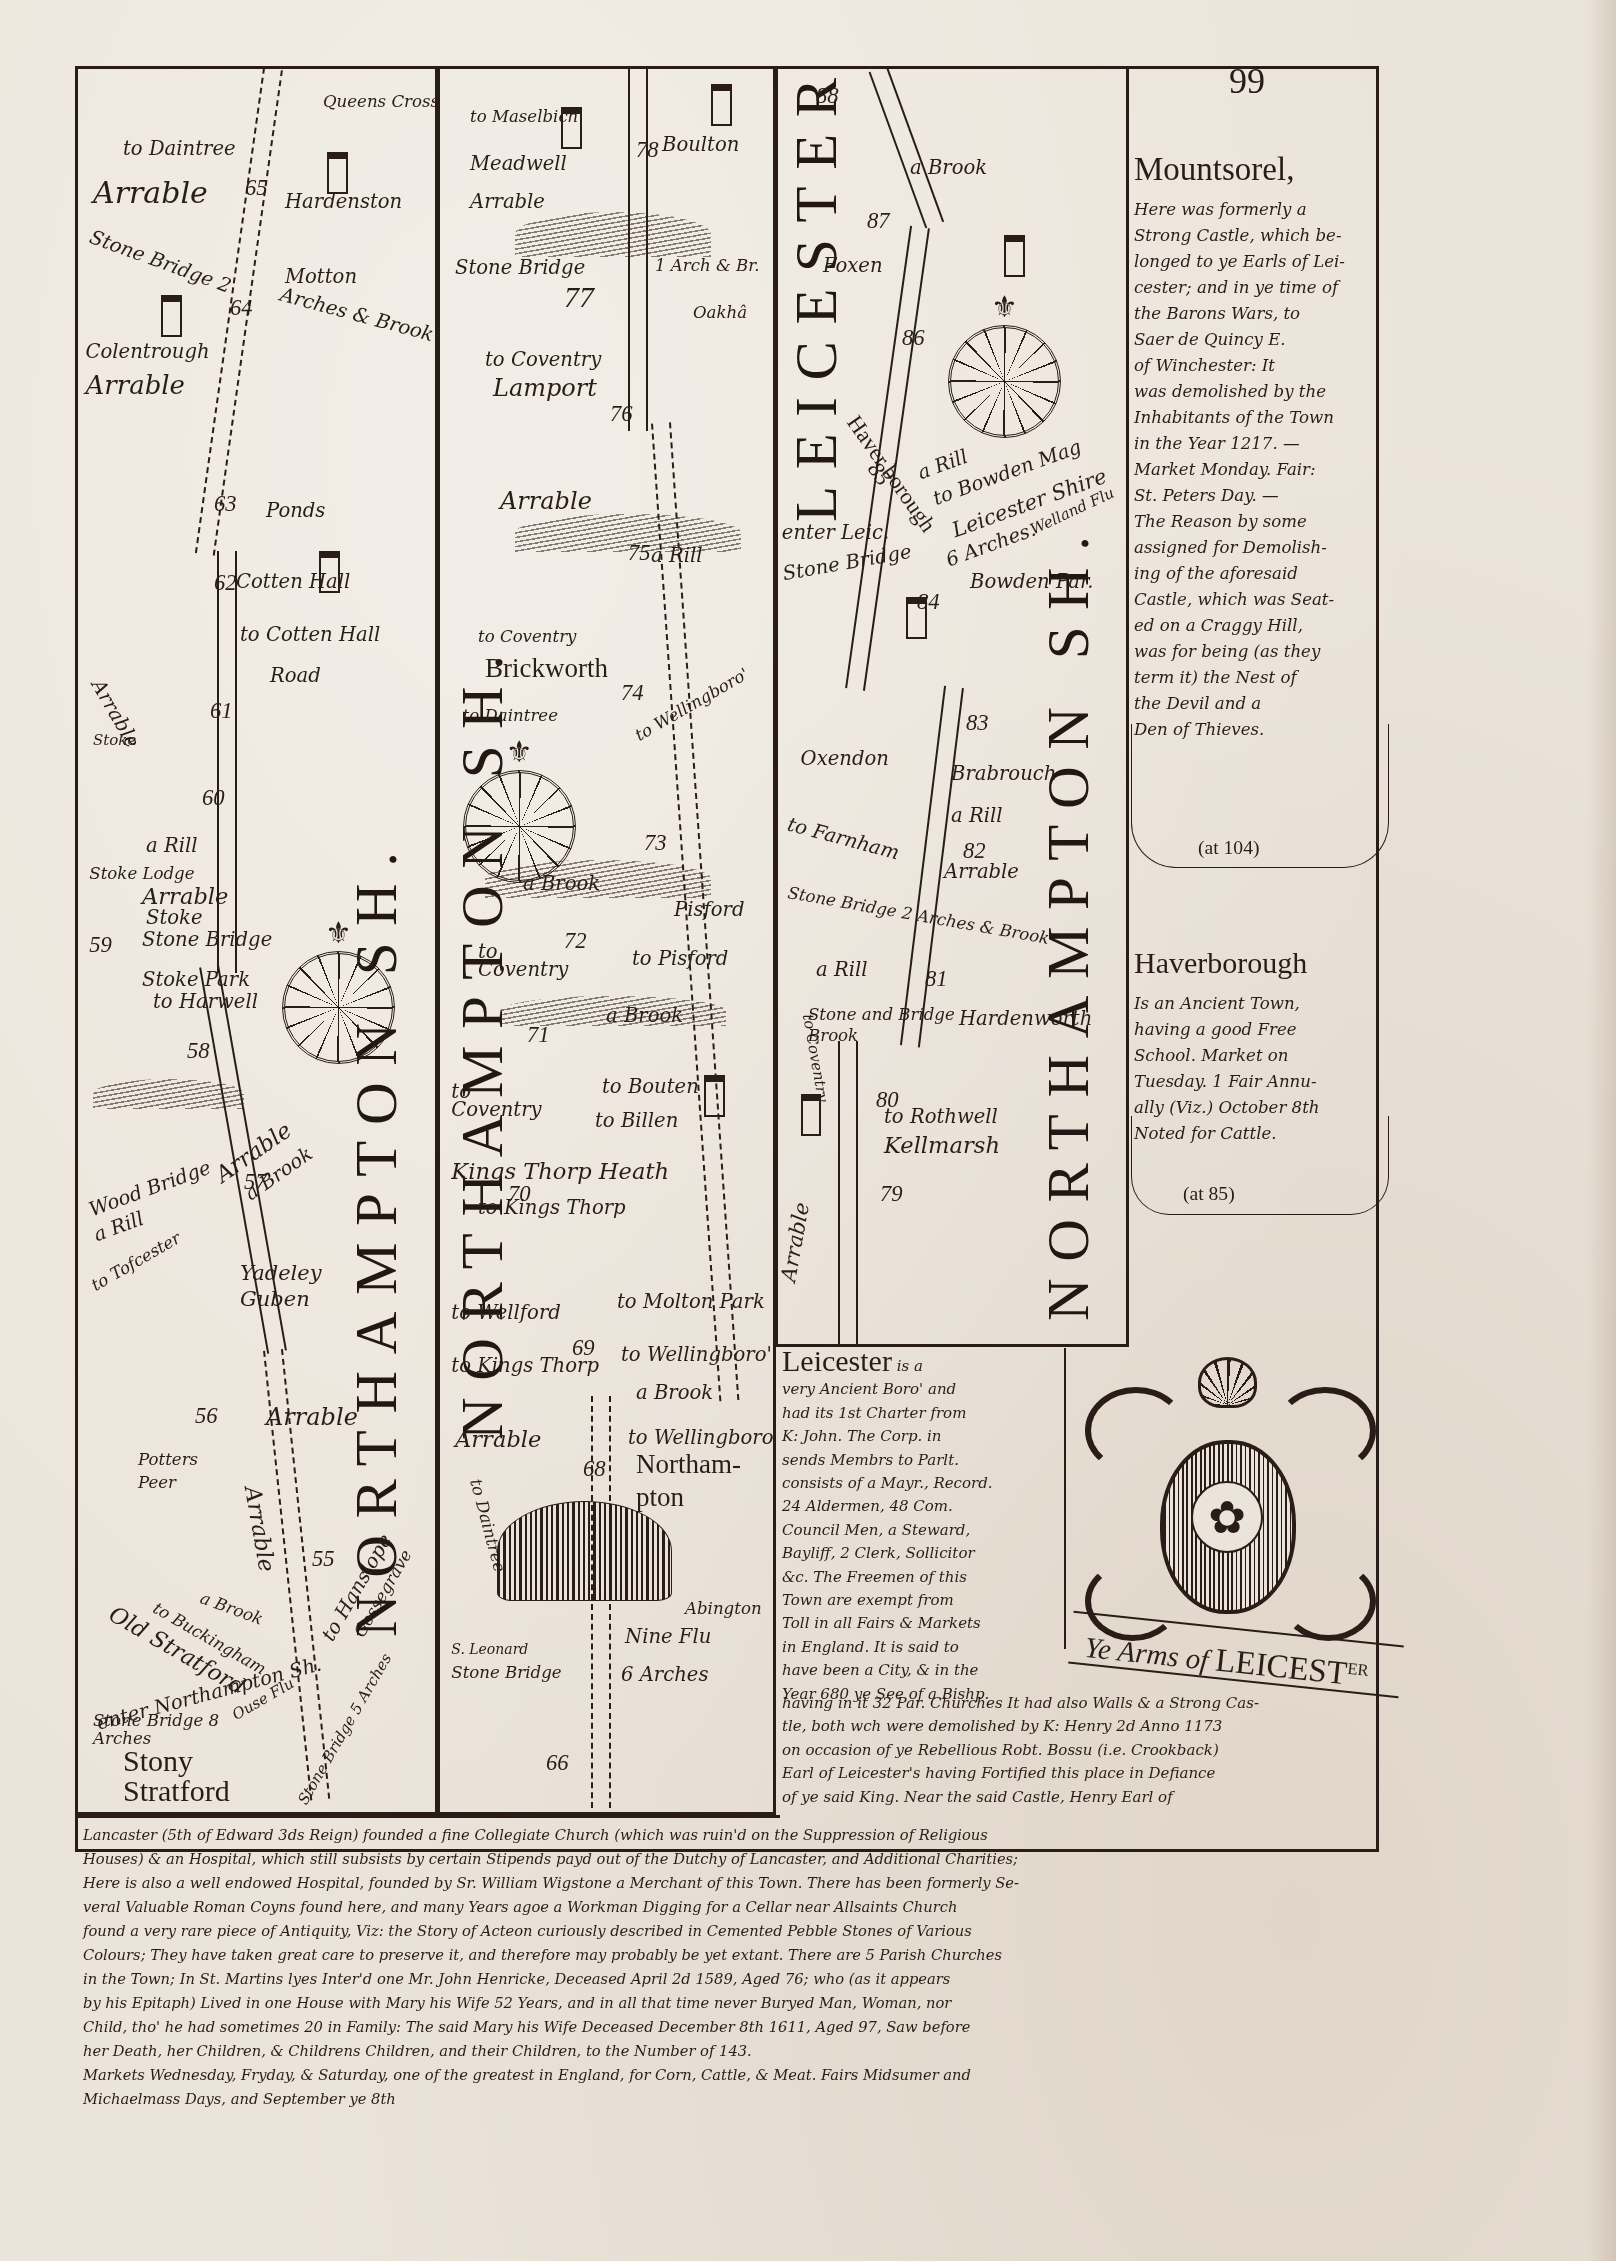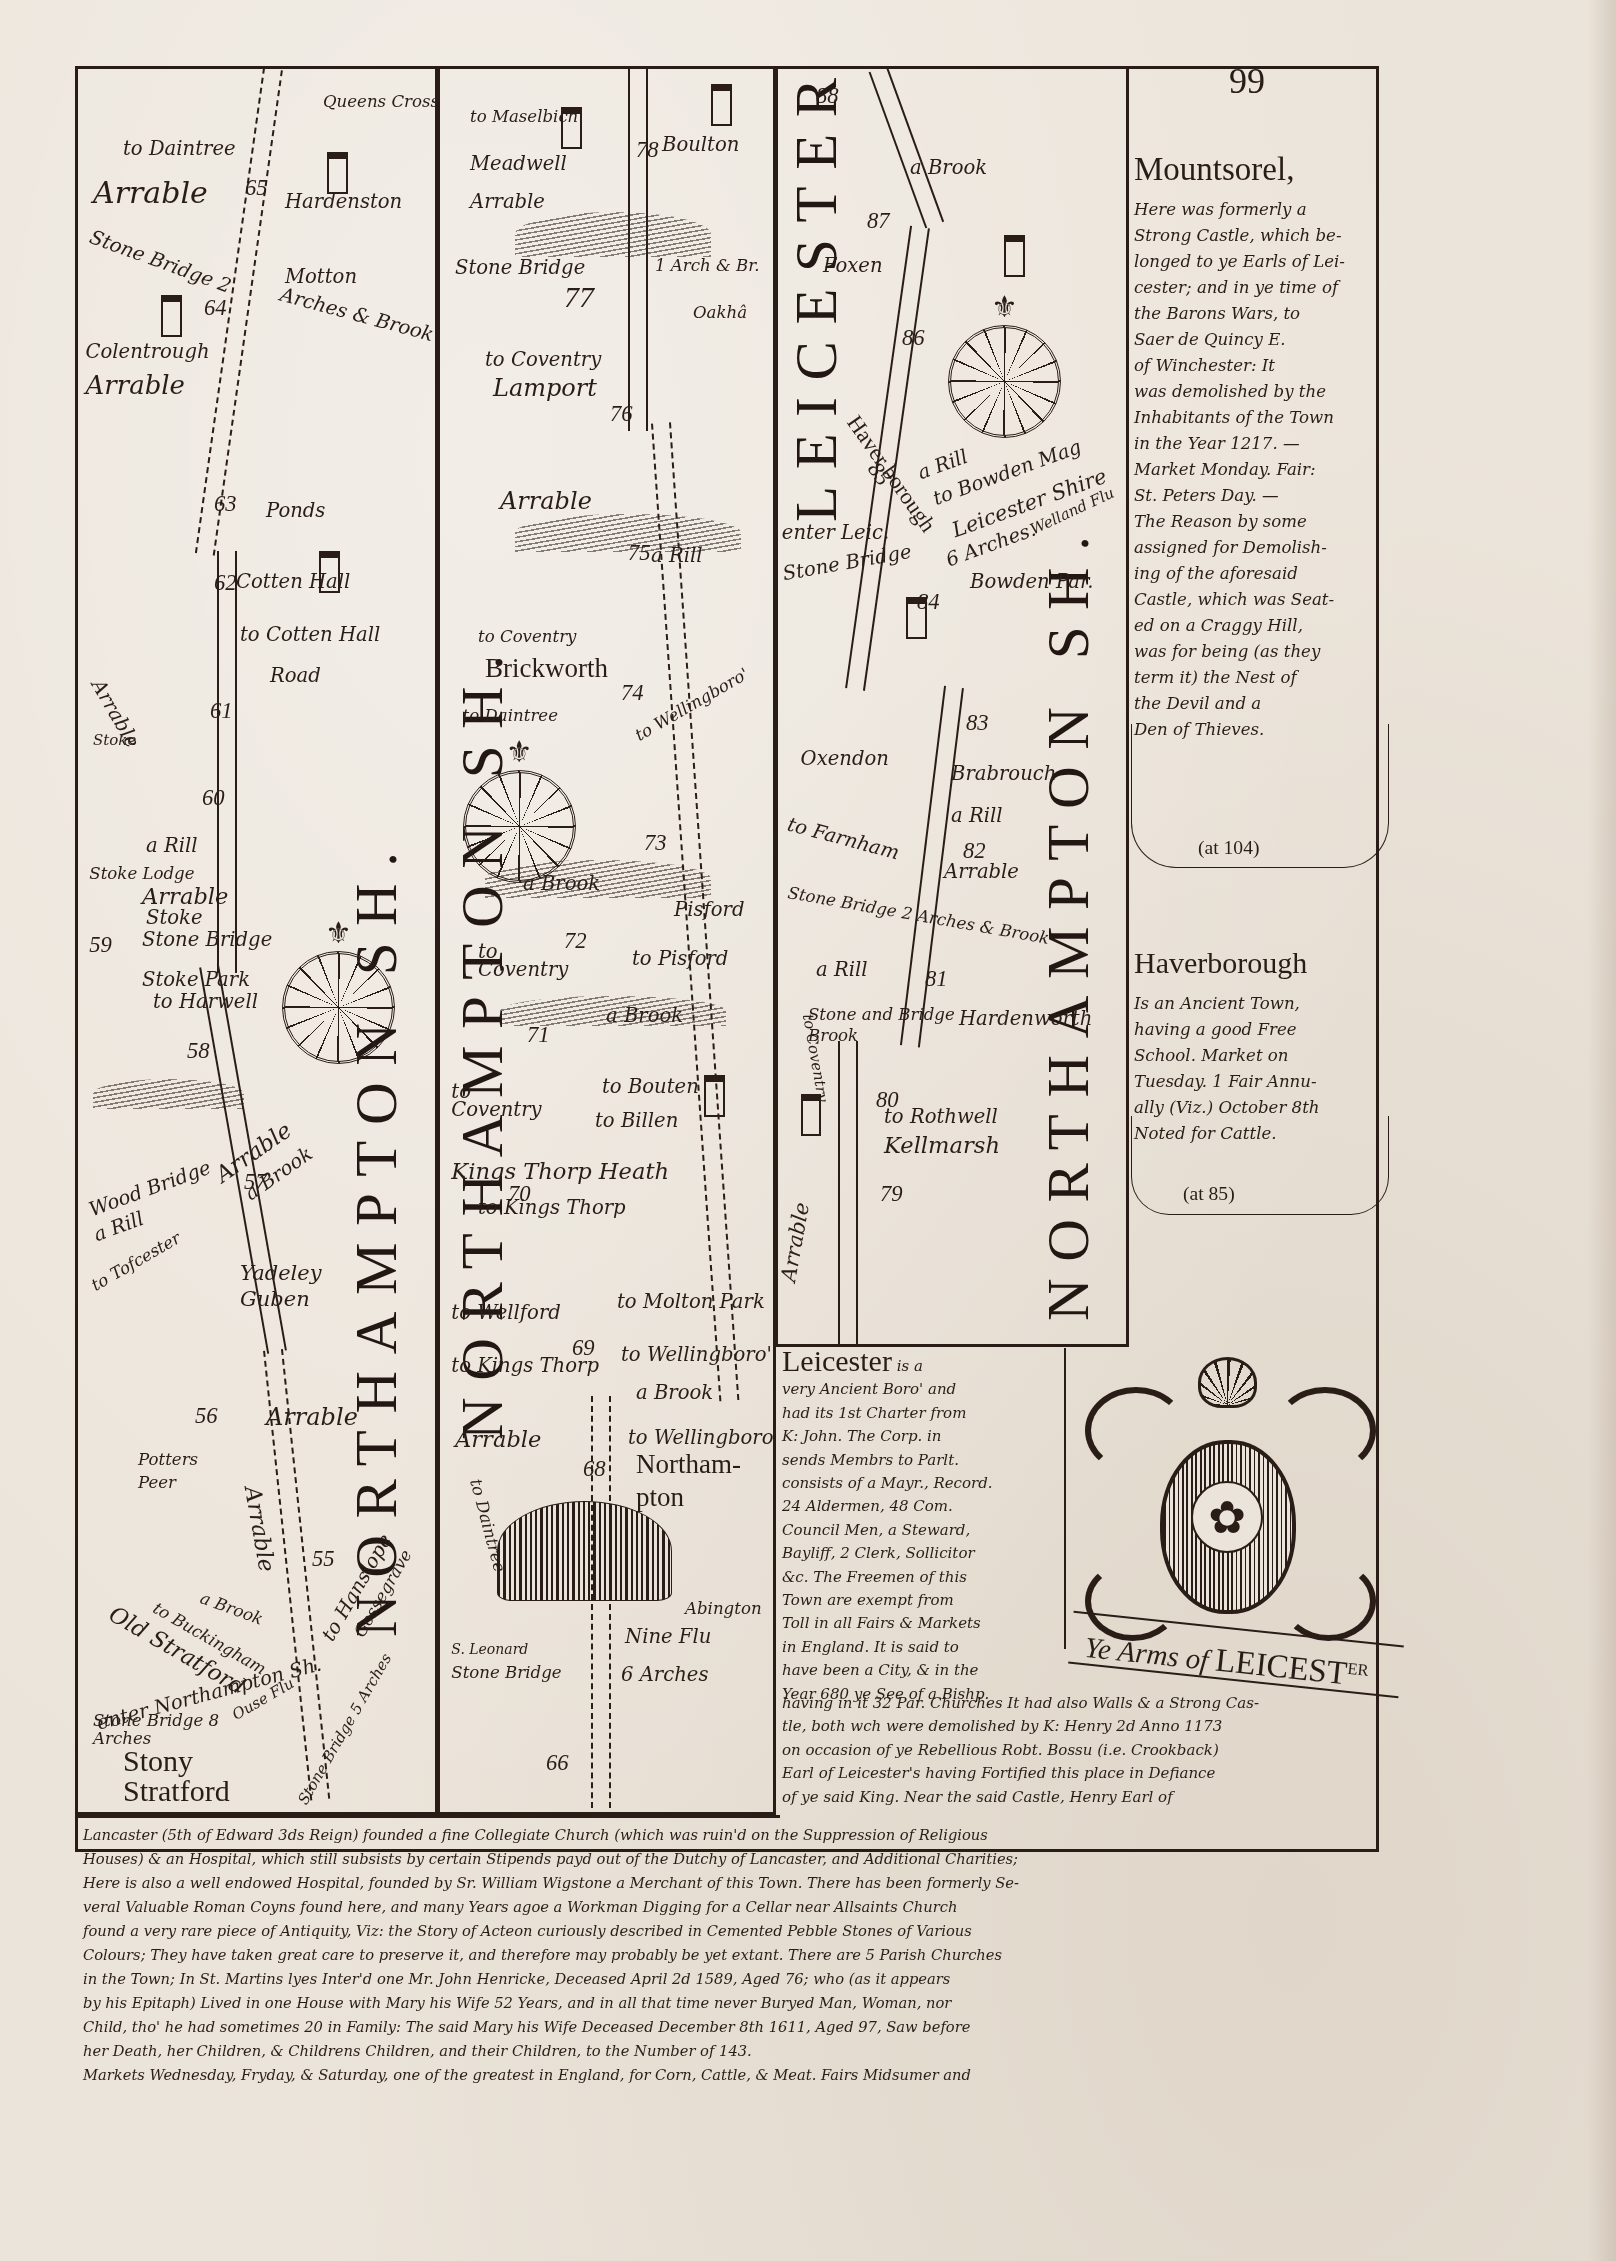--- a/index.html
+++ b/index.html
@@ -128,21 +128,21 @@
   <span class="lbl" style="left:22.6px;top:1568px;transform:rotate(30deg);font-size:22.6px;">Old Stratford</span>
   <span class="lbl" style="left:68px;top:1560px;transform:rotate(30deg);font-size:16.6px;">to Buckingham</span>
   <span class="lbl" style="left:121px;top:1530px;transform:rotate(20deg);font-size:16.6px;">a Brook</span>
   <span class="lbl" style="left:15px;top:1613px;transform:rotate(-15deg);font-size:19.6px;">enter Northampton Sh.</span>
   <span class="lbl" style="left:151px;top:1621px;transform:rotate(-30deg);font-size:15px;">Ouse Flu</span>
   <span class="lbl" style="left:15px;top:1643px;width:136px;white-space:normal;line-height:18px;font-size:16.6px;">Stone Bridge 8 Arches</span>
   <span class="lbl" style="left:181px;top:1651px;transform:rotate(-60deg);font-size:15px;">Stone Bridge 5 Arches</span>
   <span class="lbl roman" style="left:45px;top:1677px;width:151px;white-space:normal;font-size:30px;line-height:30px;font-style:normal;">Stony Stratford</span>
 
   <span class="mile" style="left:167px;top:106px;">65</span>
-  <span class="mile" style="left:126px;top:226px;">64</span>
+  <span class="mile" style="left:152px;top:226px;">64</span>
   <span class="mile" style="left:136px;top:422px;">63</span>
   <span class="mile" style="left:136px;top:501px;">62</span>
   <span class="mile" style="left:132px;top:629px;">61</span>
   <span class="mile" style="left:124px;top:716px;">60</span>
   <span class="mile" style="left:11.3px;top:863px;">59</span>
   <span class="mile" style="left:109px;top:969px;">58</span>
   <span class="mile" style="left:166px;top:1100px;">57</span>
   <span class="mile" style="left:117px;top:1334px;">56</span>
   <span class="mile" style="left:234px;top:1477px;font-style:italic;">55</span>
 
@@ -366,14 +366,15 @@
   <span class="line">Houses) &amp; an Hospital, which still subsists by certain Stipends payd out of the Dutchy of Lancaster, and Additional Charities;</span>
   <span class="line">Here is also a well endowed Hospital, founded by Sr. William Wigstone a Merchant of this Town. There has been formerly Se-</span>
   <span class="line">veral Valuable Roman Coyns found here, and many Years agoe a Workman Digging for a Cellar near Allsaints Church</span>
   <span class="line">found a very rare piece of Antiquity, Viz: the Story of Acteon curiously described in Cemented Pebble Stones of Various</span>
   <span class="line">Colours; They have taken great care to preserve it, and therefore may probably be yet extant. There are 5 Parish Churches</span>
   <span class="line">in the Town; In St. Martins lyes Inter'd one Mr. John Henricke, Deceased April 2d 1589, Aged 76; who (as it appears</span>
   <span class="line">by his Epitaph) Lived in one House with Mary his Wife 52 Years, and in all that time never Buryed Man, Woman, nor</span>
   <span class="line">Child, tho' he had sometimes 20 in Family: The said Mary his Wife Deceased December 8th 1611, Aged 97, Saw before</span>
   <span class="line">her Death, her Children, &amp; Childrens Children, and their Children, to the Number of 143.</span>
   <span class="line">Markets Wednesday, Fryday, &amp; Saturday, one of the greatest in England, for Corn, Cattle, &amp; Meat. Fairs Midsumer and</span>
+  <span class="line">Michaelmass Days, and September ye 8th</span>
 </div>
 
 
 </body></html>

